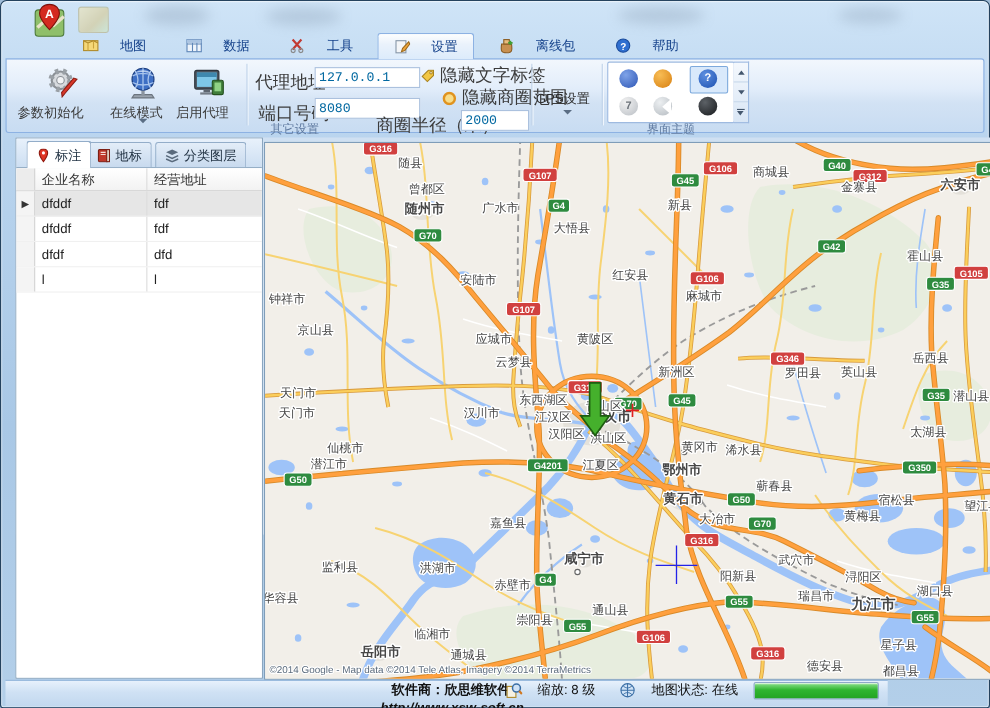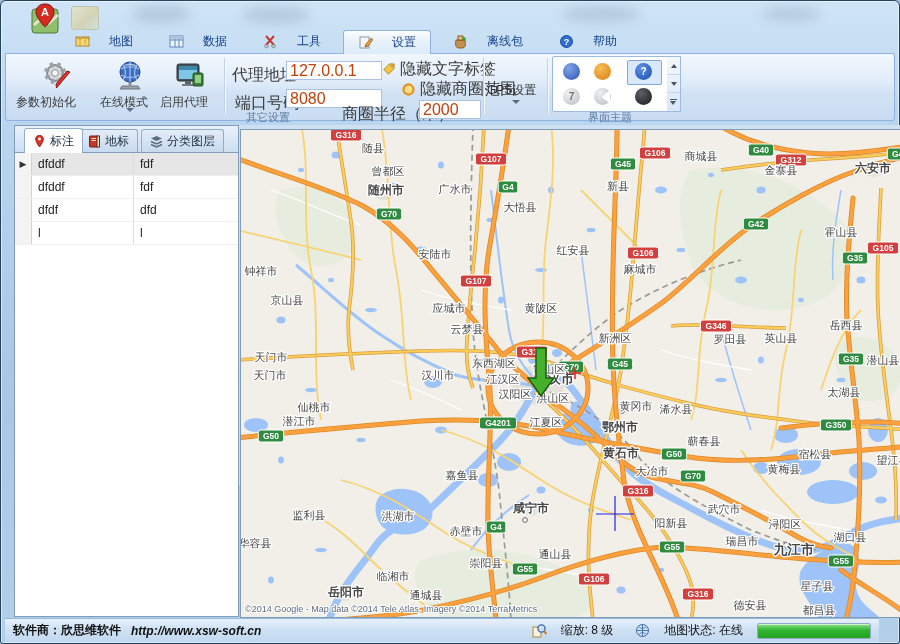--- a/index.html
+++ b/index.html
@@ -21,21 +21,21 @@
   
   .ribbon{position:absolute;left:4px;top:52px;width:890px;height:68px;
     background:linear-gradient(180deg,#f2f7fd 0%,#e2edfa 40%,#d2e2f4 60%,#c8dcf2 100%);
     border:1px solid #8db2e3;border-radius:0 3px 3px 3px;box-sizing:border-box;}
   .vsep{position:absolute;top:4px;height:56px;width:1px;background:#c0d3e9;box-shadow:1px 0 0 #f4f9fe;}
   .bigbtn{position:absolute;top:2px;height:60px;font-size:12px;color:#3b3b3b;border-radius:3px;}
   .bigbtn .lbl{position:absolute;left:0;right:0;top:38px;font-size:12px;}
   .bigbtn .dd{position:absolute;left:50%;top:52px;margin-left:-4px;width:0;height:0;border:4px solid transparent;border-top-color:#5a6d84;}
   .bigicon{position:absolute;left:50%;top:3px;margin-left:-16px;width:32px;height:32px;}
   .flabel{position:absolute;font-size:16px;color:#3b3b3b;}
-  .finput{position:absolute;height:17px;border:1px solid #abc1de;background:#fff;font-size:16px;color:#c2410c;padding:0 3px;font-family:Liberation Sans, sans-serif;}
+  .finput{position:absolute;height:17px;border:1px solid #abc1de;background:#fff;font-size:12px;color:#0369a1;padding:0 3px;font-family:Liberation Mono, monospace;}
   .grouplabel{position:absolute;top:56px;font-size:11px;color:#5f7aa0;}
   .optrow{position:absolute;display:flex;align-items:center;gap:5px;font-size:16px;color:#3b3b3b;}
   .gallery{position:absolute;left:546px;top:2px;width:114px;height:54px;background:#fff;border:1px solid #9ebae0;border-radius:2px;}
   .gscroll{position:absolute;left:661px;top:2px;width:13px;height:54px;border:1px solid #9ebae0;border-left:none;background:linear-gradient(180deg,#f4f8fd,#d9e6f5);}
   .gcell{height:17px;border-bottom:1px solid #c7d7ea;display:flex;align-items:center;justify-content:center;}
   .tri-u{width:0;height:0;border:3px solid transparent;border-bottom:4px solid #44576e;margin-top:-3px;}
   .tri-d{width:0;height:0;border:3px solid transparent;border-top:4px solid #44576e;margin-bottom:-3px;}
   .tri-dl{width:7px;text-align:center;}
   .tri-dl i{display:block;width:7px;height:1px;background:#44576e;margin:0 0 1px 0;}
   .tcirc{position:absolute;width:17px;height:17px;border-radius:50%;display:flex;align-items:center;justify-content:center;font-size:10px;font-weight:bold;color:#fff;}
@@ -55,22 +55,22 @@
   .gc2{flex:1;padding-left:6px;display:flex;align-items:center;}
   .grow{display:flex;height:22px;border-bottom:1px solid #f0f0f0;}
   .grow.sel{background:#e6e6e6;}
   .grow .gsel{background:#f4f4f4;font-size:9px;color:#333;}
   
   .mapwrap{position:absolute;left:226px;top:4px;width:663px;height:487px;border:1px solid #7f9db9;box-sizing:content-box;background:#f2efe9;overflow:hidden;}
   svg text{font-family:"Liberation Sans","DejaVu Sans",sans-serif;}
   .mlabel{fill:#474747;stroke:#ffffff;stroke-width:2.6px;paint-order:stroke;stroke-linejoin:round;}
   .attr{fill:#5b6b7c;stroke:#fff;stroke-width:2px;paint-order:stroke;}
   
-  .statusbar{position:absolute;left:4px;top:617px;width:874px;height:23px;border-top:1px solid #97b9dd;
-    background:linear-gradient(180deg,#e7f1fc,#cfe1f4 45%,#c2d8ef);display:flex;align-items:center;font-size:12px;color:#111;}
+  .statusbar{position:absolute;left:4px;top:617px;width:802px;height:23px;border-top:1px solid #97b9dd;
+    background:linear-gradient(180deg,#e7f1fc,#cfe1f4 45%,#c2d8ef);display:flex;align-items:center;font-size:12px;color:#111;flex-direction:column;}
   .sb-vendor{margin-left:8px;font-weight:bold;}
   .sb-url{margin-left:10px;font-weight:bold;font-style:italic;}
   .sb-right{position:absolute;right:8px;display:flex;align-items:center;gap:14px;}
   .progress{width:112px;height:14px;border:1px solid #8fa8c8;border-radius:2px;background:linear-gradient(180deg,#8ee28e,#2fb52f 45%,#23a423);box-shadow:inset 0 1px 0 rgba(255,255,255,.6);}
   .sb-ico{width:15px;height:15px;}
 </style>
 </head>
 <body>
 
 <div class="frame">
@@ -253,20 +253,25 @@
         <div class="stab" style="left:126px;">
           <svg class="sicon" viewBox="0 0 13 13">
               <path d="M6.5 1 L12 3.5 L6.5 6 L1 3.5Z" fill="#5a6b7d"></path>
               <path d="M1 6.5 L6.5 9 L12 6.5" fill="none" stroke="#5a6b7d" stroke-width="1.4"></path>
               <path d="M1 9.5 L6.5 12 L12 9.5" fill="none" stroke="#5a6b7d" stroke-width="1.4"></path>
             </svg>
           <span>分类图层</span>
         </div>
       </div>
       <div class="grid">
+        <div class="ghead">
+          <div class="gsel"></div>
+          <div class="gc1">企业名称</div>
+          <div class="gc2">经营地址</div>
+        </div>
         <div id="rows">
             <div class="grow sel">
               <div class="gsel">▶</div>
               <div class="gc1">dfddf</div>
               <div class="gc2">fdf</div>
             </div>
             <div class="grow">
               <div class="gsel"></div>
               <div class="gc1">dfddf</div>
               <div class="gc2">fdf</div>

